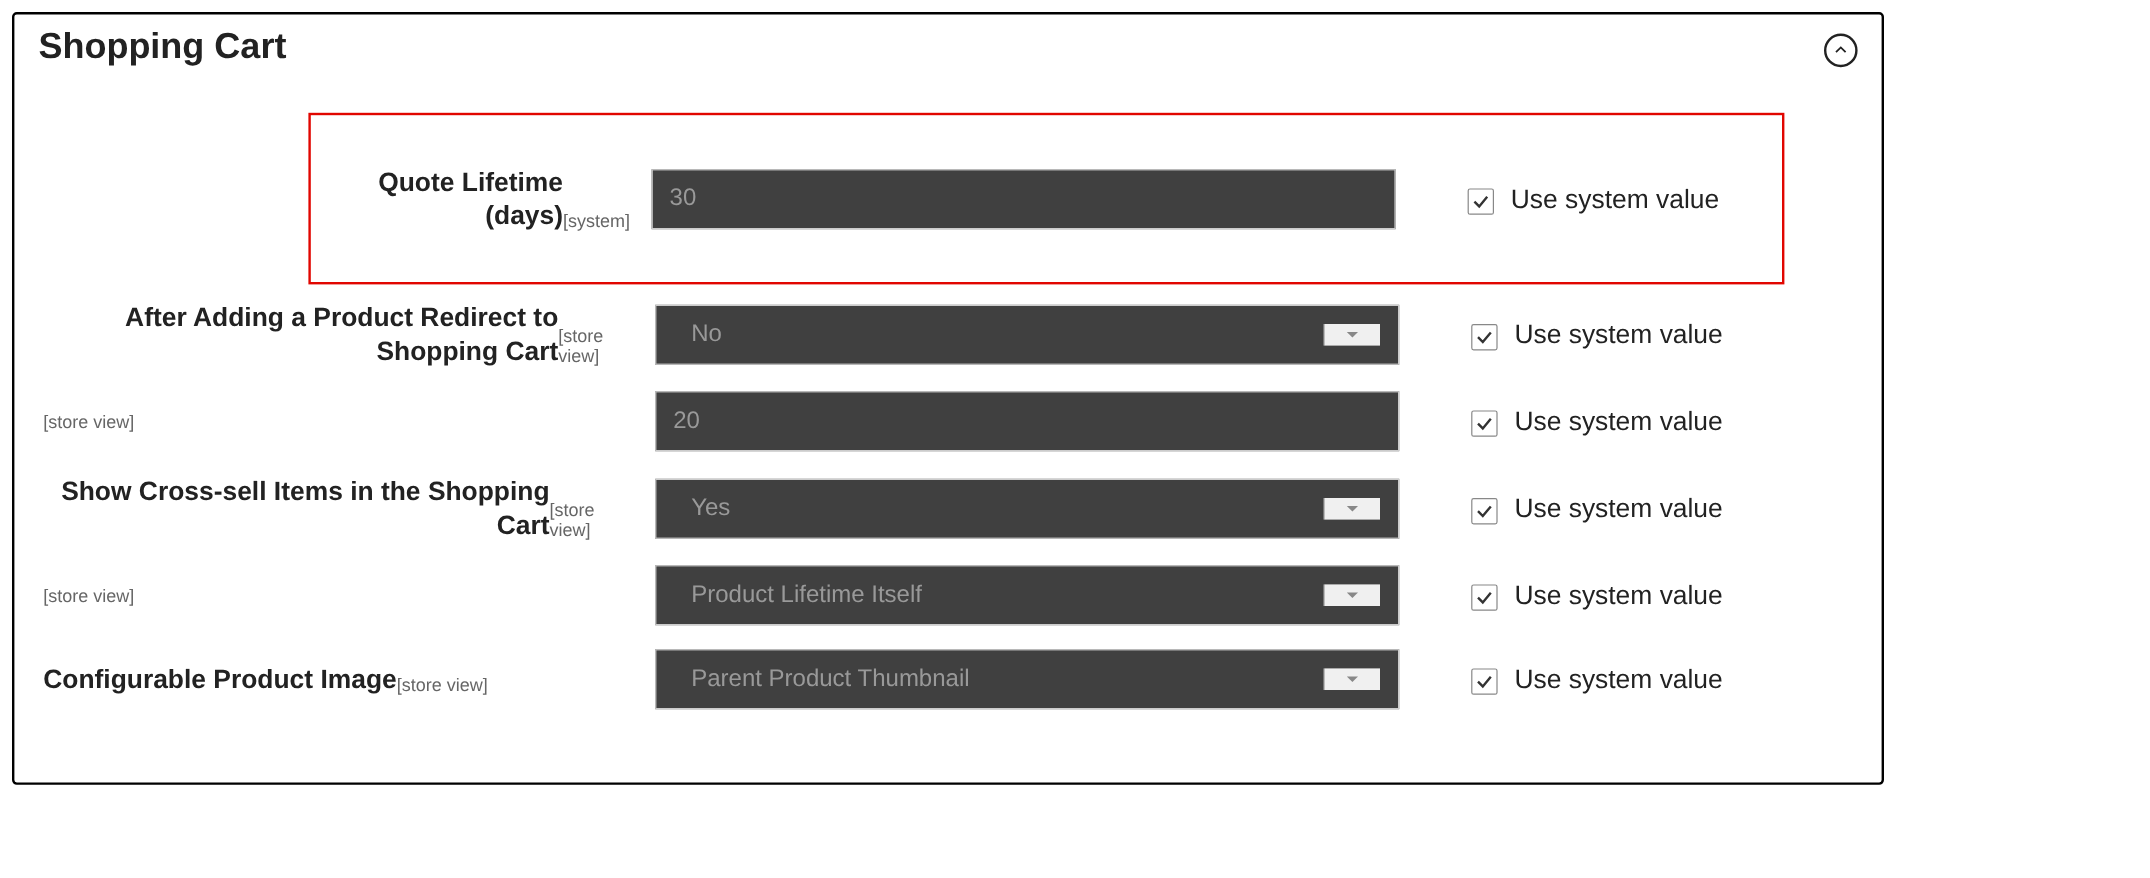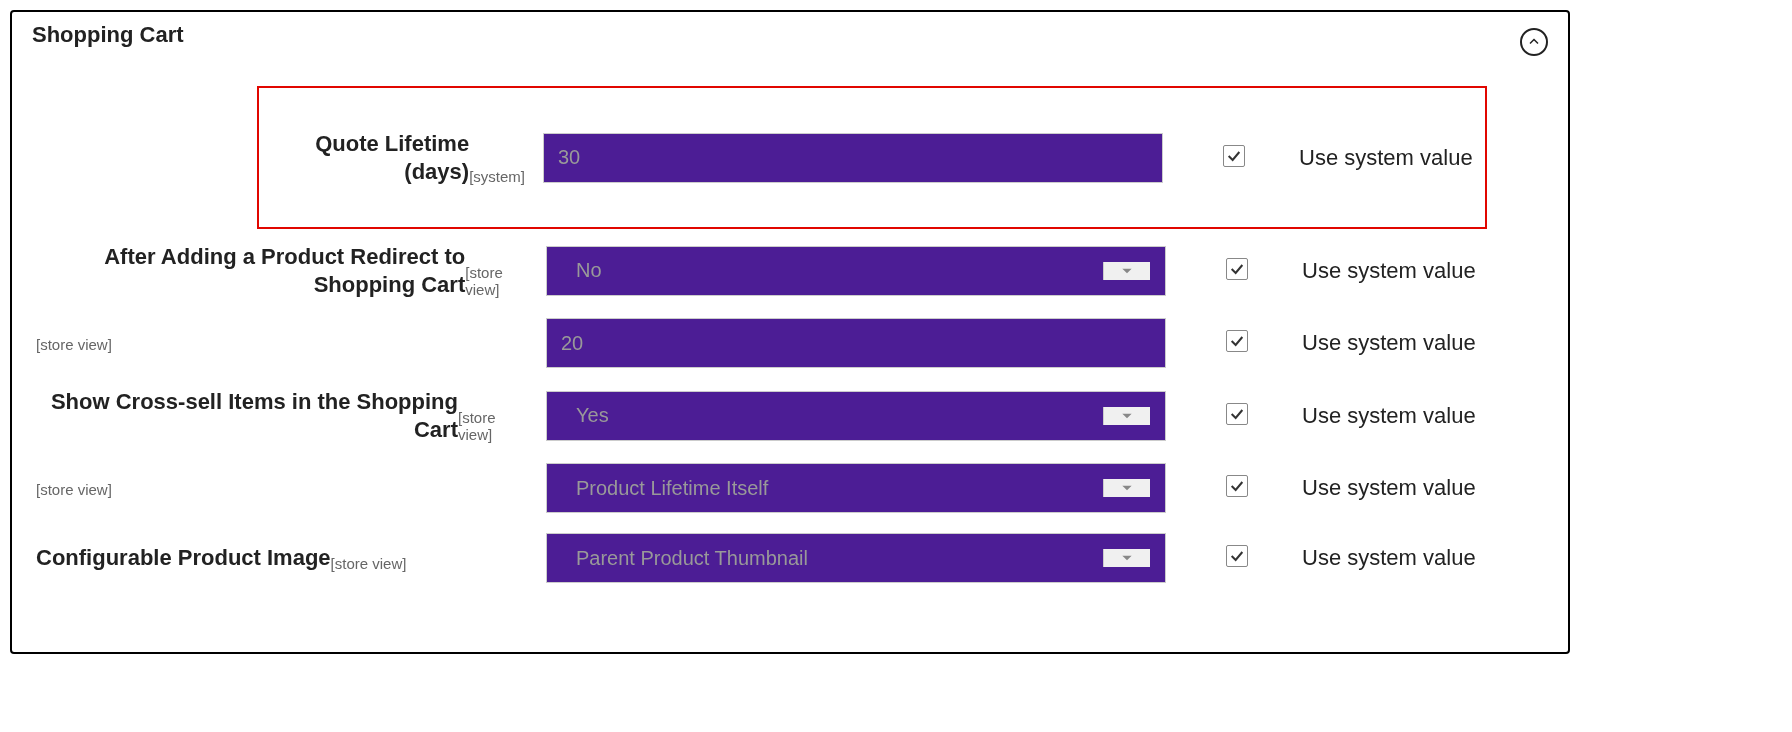--- a/index.html
+++ b/index.html
@@ -16,21 +16,21 @@
     width:1560px;
     height:644px;
     position:relative;
   }
   .panel-header {
     display:flex;
     justify-content:space-between;
     align-items:flex-start;
   }
   .panel-title {
-    font-size:22px;
+    font-size:30px;
     font-weight:600;
     color:#222;
     padding-bottom:8px;
   }
   .collapse-btn {
     width:28px;
     height:28px;
     border:2px solid #222;
     border-radius:50%;
     background:#fff;
@@ -74,21 +74,21 @@
     color:#666;
     margin-top:2px;
   }
   .input-col {
     width:620px;
   }
   .text-input, .select-wrap {
     width:100%;
     height:50px;
     border:1px solid #ccc;
-    background:#4c1d95;
+    background:#404040;
     font-size:20px;
     color:#999;
     padding:0 14px;
   }
   .select-wrap {
     display:flex;
     align-items:center;
     position:relative;
     padding:15px;
   }
@@ -104,23 +104,22 @@
     width:46px;
     display:flex;
     align-items:center;
     justify-content:center;
     background:#f0f0f0;
     height:100%;
   }
   .select-caret svg { width:14px; height:14px; }
   .check-col {
     display:flex;
-    align-items:flex-start;
+    align-items:flex-end;
     padding-left:60px;
-    gap:40px;
   }
   .checkbox {
     width:22px;
     height:22px;
     border:1px solid #888;
     background:#fff;
     border-radius:2px;
     display:flex;
     align-items:center;
     justify-content:center;

